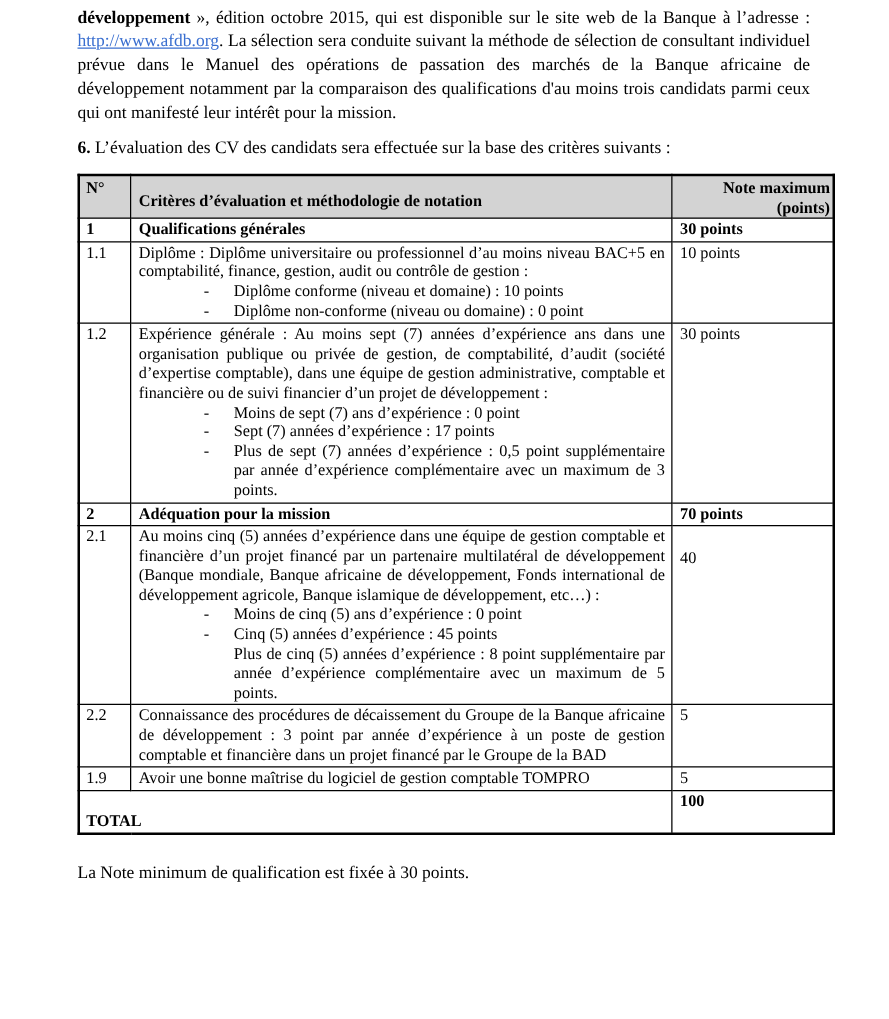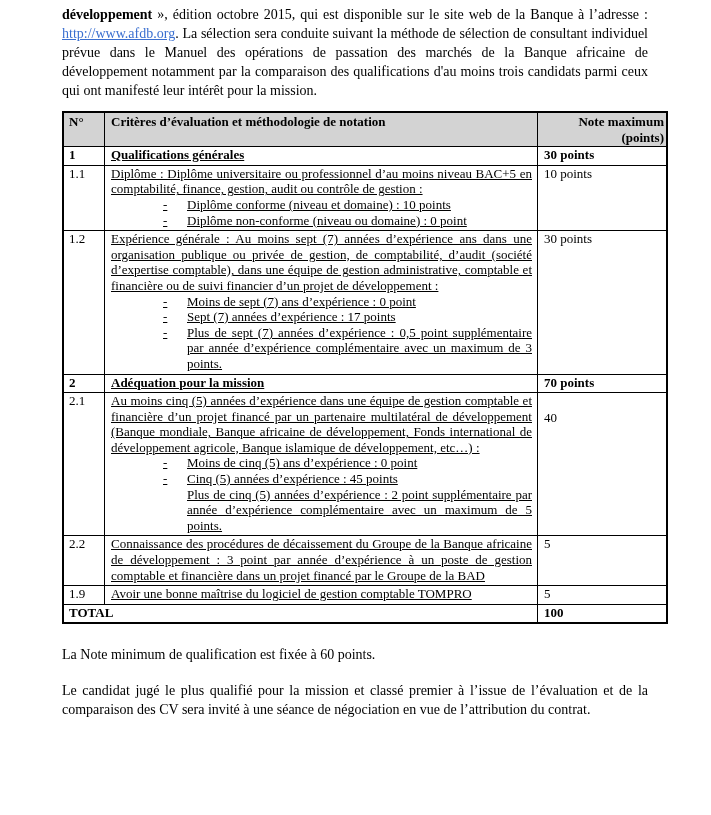--- a/index.html
+++ b/index.html
@@ -50,56 +50,57 @@
     font-size: 13px;
     line-height: 15.6px;
     text-align: left;
   }
   .eval-table thead th {
     background: #d3d3d3;
     font-weight: bold;
   }
   th.col-num   { width: 33px; }
   th.col-points{ width: 124px; text-align: right; padding: 1px 2px; }
-  th.col-criteria { padding: 1px 5px 1px 6px; }
+  th.col-criteria { padding: 12px 5px 1px 6px; }
   th.col-num { padding: 1px 2px 1px 5px; }
   td.col-num   { padding: 0 2px 1px 5px; }
-  td.col-criteria { padding: 0 5px 2px 6px; text-decoration: underline; }
+  td.col-criteria { padding: 0 5px 2px 6px; }
   td.col-points{ padding: 0 4px 1px 6px; }
   .crit-text { text-align: justify; }
   .bullet {
     display: flex;
     margin-left: 52px;
   }
   .bullet .dash {
     flex: 0 0 24px;
   }
   .bullet .bullet-text {
     flex: 1;
     text-align: justify;
   }
   tr.section-row td { font-weight: bold; }
   tr.total-row td { font-weight: bold; }
-  td.col-total { padding: 0 5px 2px 5px; }
+  td.col-total { padding: 16px 5px 2px 5px; }
   tr[data-row="2.1"] td.col-points { padding-top: 17px; }
 
   .closing-note {
     margin-top: 21px;
   }
   .closing-para {
     margin-top: 17px;
   }
 </style>
 </head>
 <body>
 
 <div class="page">
 
   <p class="para"><b class="lead">développement</b><span> », édition octobre 2015, qui est disponible sur le site web de la Banque à l’adresse : </span><a class="doc-link">http://www.afdb.org</a><span>. La sélection sera conduite suivant la méthode de sélection de consultant individuel prévue dans le Manuel des opérations de passation des marchés de la Banque africaine de développement notamment par la comparaison des qualifications d'au moins trois candidats parmi ceux qui ont manifesté leur intérêt pour la mission.</span></p>
 
+  <p class="para item6"><b>6.</b><span> L’évaluation des CV des candidats sera effectuée sur la base des critères suivants :</span></p>
 
   <table class="eval-table">
     <thead>
       <tr>
         <th class="col-num">N°</th>
         <th class="col-criteria">Critères d’évaluation et méthodologie de notation</th>
         <th class="col-points">Note maximum (points)</th>
       </tr>
     </thead>
     <tbody id="table-body">
@@ -158,21 +159,21 @@
             <div class="bullet">
               <span class="dash">-</span>
               <span class="bullet-text">Moins de cinq (5) ans d’expérience : 0 point</span>
             </div>
             <div class="bullet">
               <span class="dash">-</span>
               <span class="bullet-text">Cinq (5) années d’expérience : 45 points</span>
             </div>
             <div class="bullet">
               <span class="dash"></span>
-              <span class="bullet-text">Plus de cinq (5) années d’expérience : 2 point supplémentaire par année d’expérience complémentaire avec un maximum de 5 points.</span>
+              <span class="bullet-text">Plus de cinq (5) années d’expérience : 8 point supplémentaire par année d’expérience complémentaire avec un maximum de 5 points.</span>
             </div>
           </td>
           <td class="col-points">40</td>
         </tr>
         <tr data-row="2.2">
           <td class="col-num">2.2</td>
           <td class="col-criteria">
             <div class="crit-text">Connaissance des procédures de décaissement du Groupe de la Banque africaine de développement : 3 point par année d’expérience à un poste de gestion comptable et financière dans un projet financé par le Groupe de la BAD</div>
           </td>
           <td class="col-points">5</td>
@@ -184,17 +185,16 @@
           </td>
           <td class="col-points">5</td>
         </tr>
         <tr class="total-row">
           <td colspan="2" class="col-total">TOTAL</td>
           <td class="col-points">100</td>
         </tr>
       </tbody>
   </table>
 
-  <p class="para closing-note">La Note minimum de qualification est fixée à 60 points.</p>
-
-  <p class="para closing-para">Le candidat jugé le plus qualifié pour la mission et classé premier à l’issue de l’évaluation et de la comparaison des CV sera invité à une séance de négociation en vue de l’attribution du contrat.</p>
+  <p class="para closing-note">La Note minimum de qualification est fixée à 30 points.</p>
+
 
 </div>
 
 </body></html>

